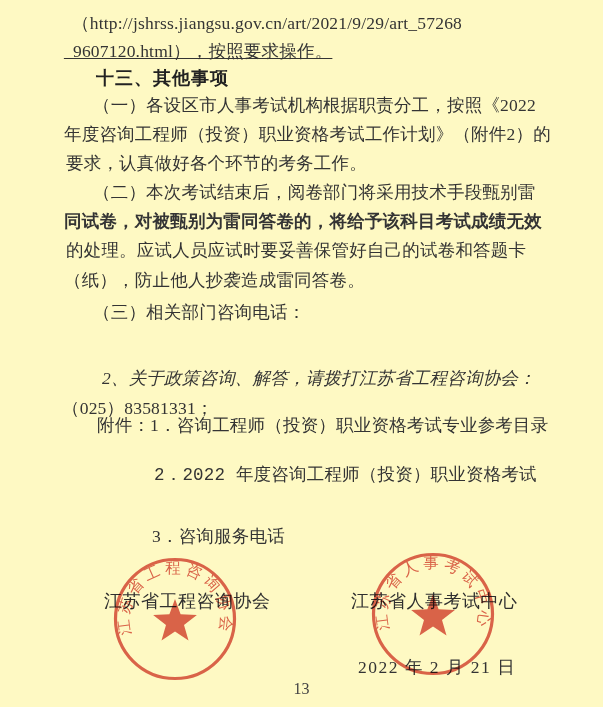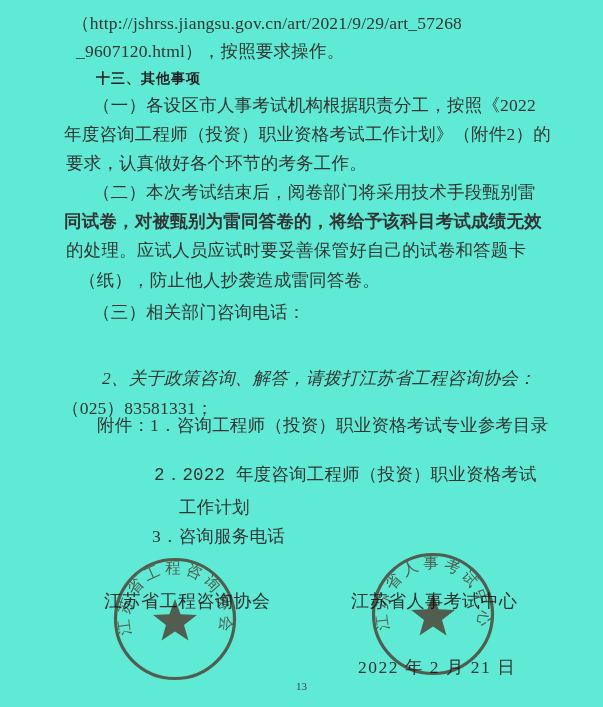--- a/index.html
+++ b/index.html
@@ -1,35 +1,35 @@
 <!DOCTYPE html>
 <html><head>
 <meta charset="utf-8">
 <style>
   html,body{margin:0;padding:0;}
   .page{
     position:relative;
     width:603px;height:707px;
-    background:#5eead4;
+    background:#fef9c3;
     overflow:hidden;
     font-family:"Liberation Serif","DejaVu Serif",serif;
   }
   .line{
     position:absolute;
     font-size:17.5px;
     line-height:28px;
     height:28px;
     color:#343434;
     letter-spacing:0.2px;
     white-space:nowrap;
   }
   .line.bold-header{
     font-family:"Liberation Sans","DejaVu Sans",sans-serif;
     font-weight:700;
-    font-size:14px;
+    font-size:18px;
     color:#222;
     letter-spacing:1px;
     text-align:right;
   }
   .sig-name{
     position:absolute;
     font-size:18px;
     line-height:26px;
     color:#2f2f2f;
     letter-spacing:0.5px;
@@ -39,51 +39,50 @@
     position:absolute;
     font-size:17.5px;
     color:#333;
     letter-spacing:1.5px;
     white-space:nowrap;
   }
   .page-number{
     position:absolute;
     left:0;right:0;
     text-align:center;
-    font-size:11px;
+    font-size:16px;
     color:#444;
   }
   .stamp{
     position:absolute;
     mix-blend-mode:multiply;
     opacity:0.85;
   }
   .stamp svg{display:block;}
 </style>
 </head>
 <body>
 
 <div class="page">
 
   <div class="line" style="left:72px;top:9px;">（http://jshrss.jiangsu.gov.cn/art/2021/9/29/art_57268</div>
-  <div class="line" style="left:76px;top:37px;">_9607120.html），按照要求操作。</div>
+  <div class="line" style="left:64px;top:37px;text-decoration:underline;">_9607120.html），按照要求操作。</div>
   <div class="line bold-header" style="left:96px;top:64px;">十三、其他事项</div>
   <div class="line" style="left:93px;top:91px;">（一）各设区市人事考试机构根据职责分工，按照《2022</div>
   <div class="line" style="left:64px;top:120px;">年度咨询工程师（投资）职业资格考试工作计划》（附件2）的</div>
   <div class="line" style="left:93px;top:178px;">（二）本次考试结束后，阅卷部门将采用技术手段甄别雷</div>
   <div class="line" style="left:66px;top:149px;">要求，认真做好各个环节的考务工作。</div>
   <div class="line" style="left:64px;top:207px;font-weight:bold;">同试卷，对被甄别为雷同答卷的，将给予该科目考试成绩无效</div>
   <div class="line" style="left:66px;top:236px;">的处理。应试人员应试时要妥善保管好自己的试卷和答题卡</div>
-  <div class="line" style="left:79px;top:266px;">（纸），防止他人抄袭造成雷同答卷。</div>
+  <div class="line" style="left:64px;top:266px;">（纸），防止他人抄袭造成雷同答卷。</div>
   <div class="line" style="left:93px;top:298px;">（三）相关部门咨询电话：</div>
   <div class="line" style="left:102px;top:364px;font-style:italic;">2、关于政策咨询、解答，请拨打江苏省工程咨询协会：</div>
   <div class="line" style="left:62px;top:394px;">（025）83581331；</div>
   <div class="line" style="left:97px;top:411px;">附件：1．咨询工程师（投资）职业资格考试专业参考目录</div>
   <div class="line" style="left:154px;top:461px;font-family:Liberation Mono, monospace;">2．2022 年度咨询工程师（投资）职业资格考试</div>
-  <div class="line" style="left:179px;top:493px;">工作计划</div>
   <div class="line" style="left:152px;top:522px;">3．咨询服务电话</div>
 
   <div class="sig-name" style="left:104px;top:588px;">江苏省工程咨询协会</div>
   <div class="sig-name" style="left:351px;top:588px;">江苏省人事考试中心</div>
 
   <div class="date-line" style="left:358px;top:655px;">2022 年 2 月 21 日</div>
 
   <div class="stamp" style="left:112px;top:556px;">
     <svg width="126" height="126" viewBox="0 0 126 126">
       <defs>

